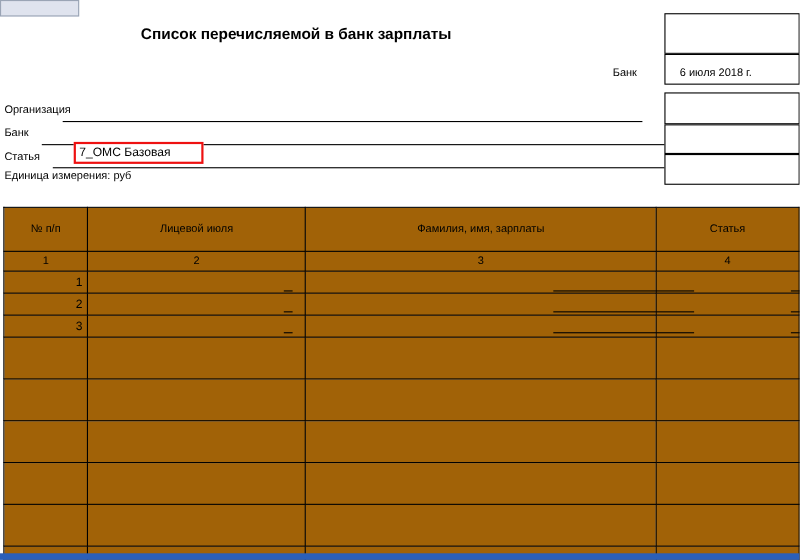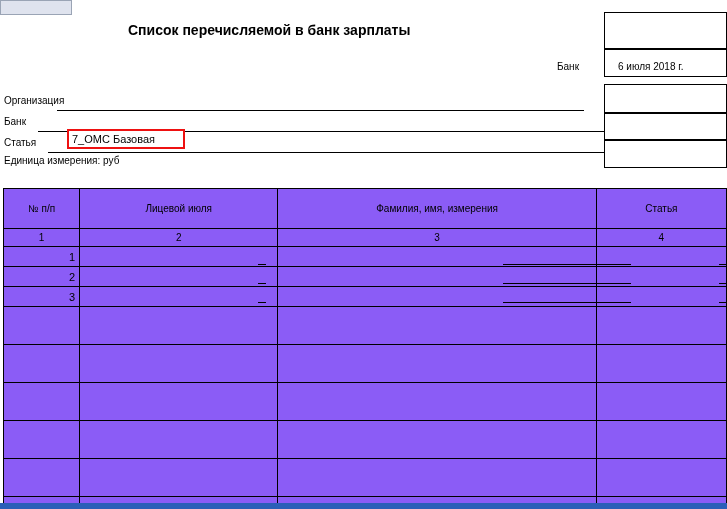--- a/index.html
+++ b/index.html
@@ -113,21 +113,21 @@
     width: 724px;
     border-collapse: collapse;
     table-layout: fixed;
   }
   .tbl td {
     border: 1px solid #000000;
     padding: 0;
     font-size: 10px;
     text-align: center;
     vertical-align: middle;
-    background: #8b5cf6;
+    background: #a16207;
   }
   .hdr-row td {
     height: 39px;
     font-size: 10px;
   }
   .num-row td {
     height: 17px;
     font-size: 10px;
   }
   .data-row td {
@@ -217,21 +217,21 @@
   <colgroup>
     <col class="c-num">
       <col class="c-acc">
       <col class="c-fio">
       <col class="c-sum">
   </colgroup>
   <tbody>
     <tr class="hdr-row">
       <td>№ п/п</td>
       <td>Лицевой июля</td>
-      <td>Фамилия, имя, измерения</td>
+      <td>Фамилия, имя, зарплаты</td>
       <td>Статья</td>
     </tr>
     <tr class="num-row">
       <td>1</td>
       <td>2</td>
       <td>3</td>
       <td>4</td>
     </tr>
 
     <tr class="data-row">

